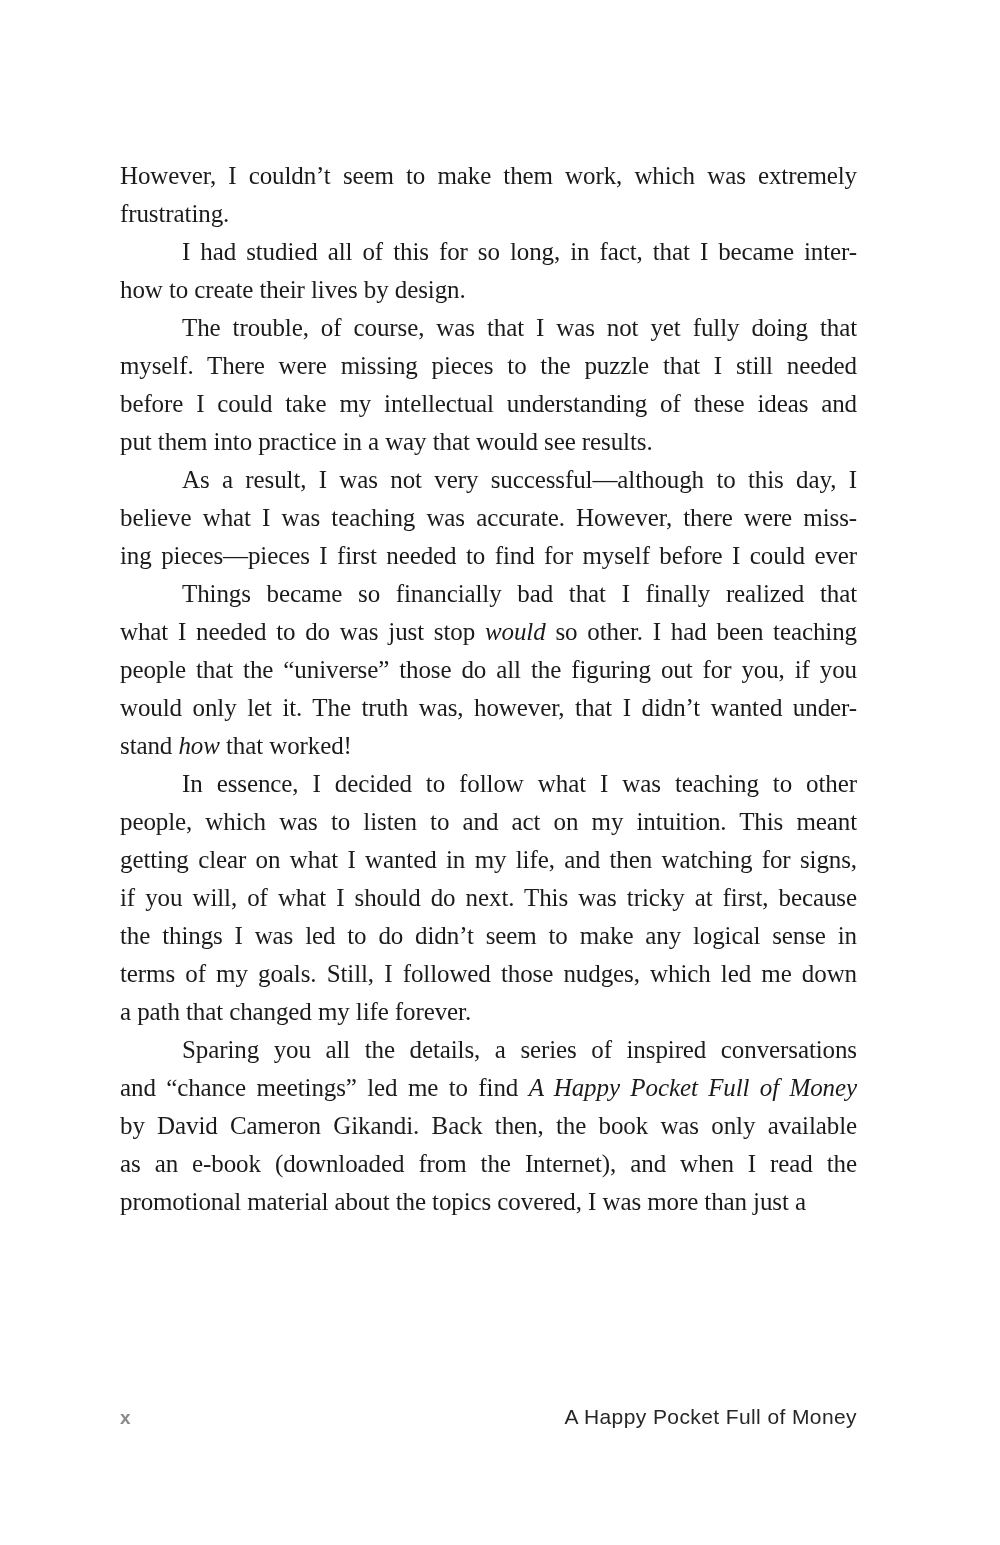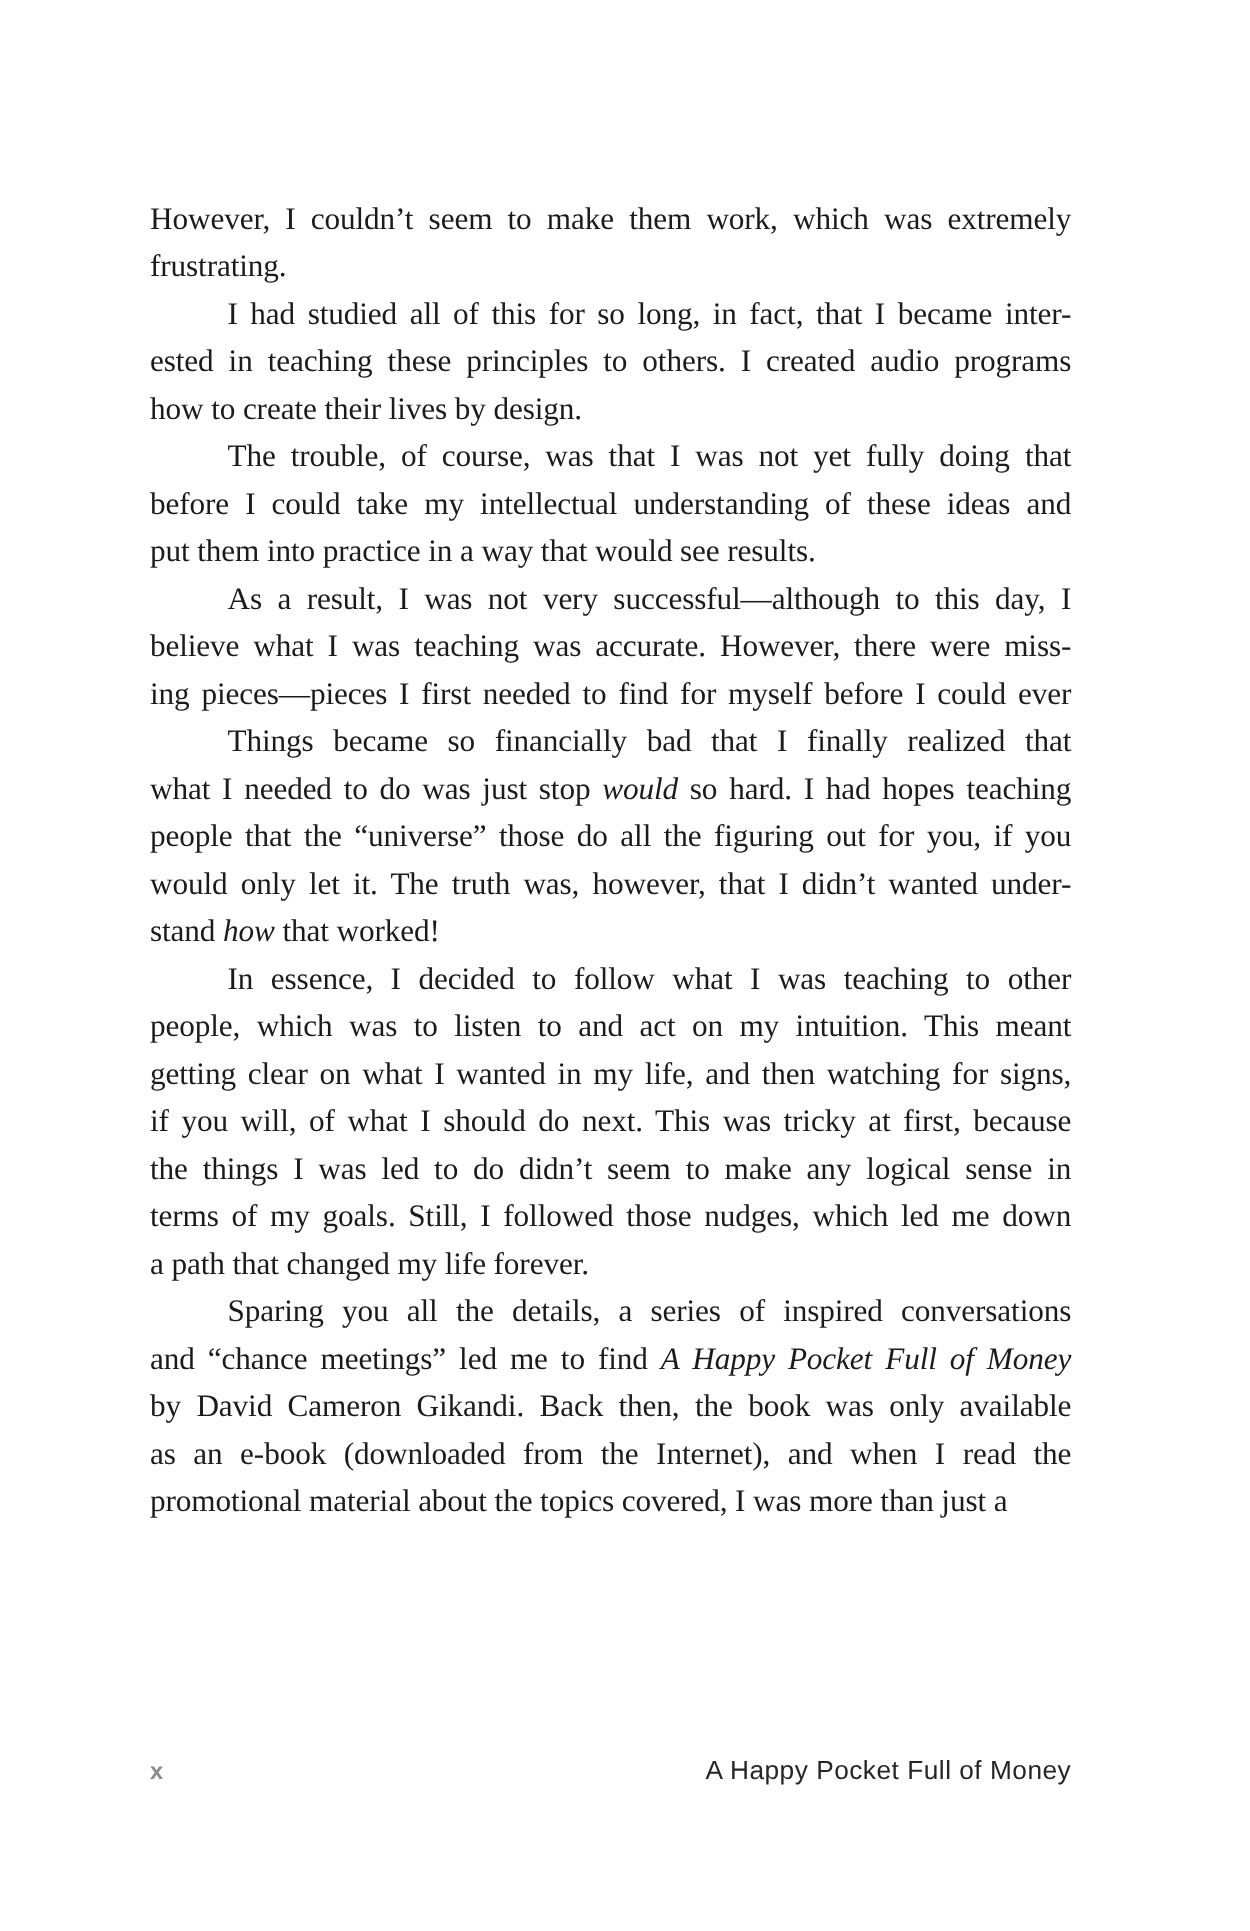--- a/index.html
+++ b/index.html
@@ -70,36 +70,36 @@
 
 <div class="page">
 
   <div class="body-text">
       <div class="para">
         <div class="line"><span>However, I couldn’t seem to make them work, which was extremely</span></div>
         <div class="line last"><span>frustrating.</span></div>
       </div>
       <div class="para">
         <div class="line indent"><span>I had studied all of this for so long, in fact, that I became inter-</span></div>
-        <div class="line"><span>ested in teaching these principles to others. I created audio programs</span></div>
         <div class="line last"><span>how to create their lives by design.</span></div>
       </div>
       <div class="para">
         <div class="line indent"><span>The trouble, of course, was that I was not yet fully doing that</span></div>
+        <div class="line"><span>myself. There were missing pieces to the puzzle that I still needed</span></div>
         <div class="line"><span>before I could take my intellectual understanding of these ideas and</span></div>
         <div class="line last"><span>put them into practice in a way that would see results.</span></div>
       </div>
       <div class="para">
         <div class="line indent"><span>As a result, I was not very successful—although to this day, I</span></div>
         <div class="line"><span>believe what I was teaching was accurate. However, there were miss-</span></div>
         <div class="line"><span>ing pieces—pieces I first needed to find for myself before I could ever</span></div>
       </div>
       <div class="para">
         <div class="line indent"><span>Things became so financially bad that I finally realized that</span></div>
-        <div class="line"><span>what I needed to do was just stop </span><em>would</em><span> so hard. I had hopes teaching</span></div>
+        <div class="line"><span>what I needed to do was just stop </span><em>would</em><span> so other. I had been teaching</span></div>
         <div class="line"><span>people that the “universe” those do all the figuring out for you, if you</span></div>
         <div class="line"><span>would only let it. The truth was, however, that I didn’t wanted under-</span></div>
         <div class="line last"><span>stand </span><em>how</em><span> that worked!</span></div>
       </div>
       <div class="para">
         <div class="line indent"><span>In essence, I decided to follow what I was teaching to other</span></div>
         <div class="line"><span>people, which was to listen to and act on my intuition. This meant</span></div>
         <div class="line"><span>getting clear on what I wanted in my life, and then watching for signs,</span></div>
         <div class="line"><span>if you will, of what I should do next. This was tricky at first, because</span></div>
         <div class="line"><span>the things I was led to do didn’t seem to make any logical sense in</span></div>

